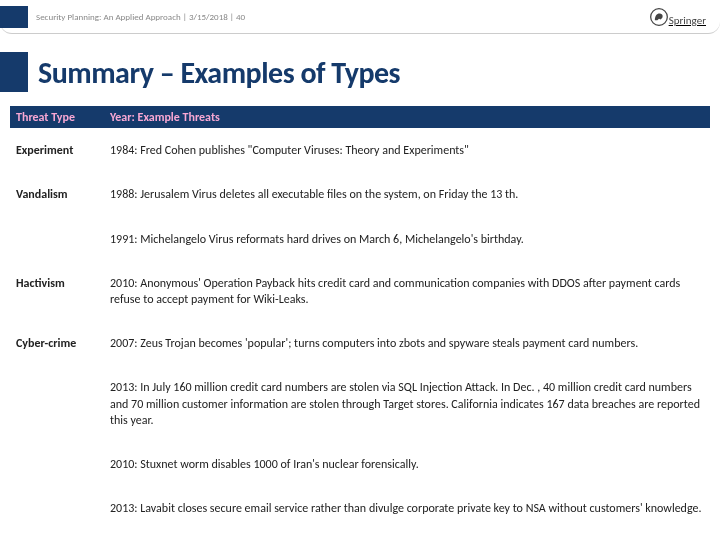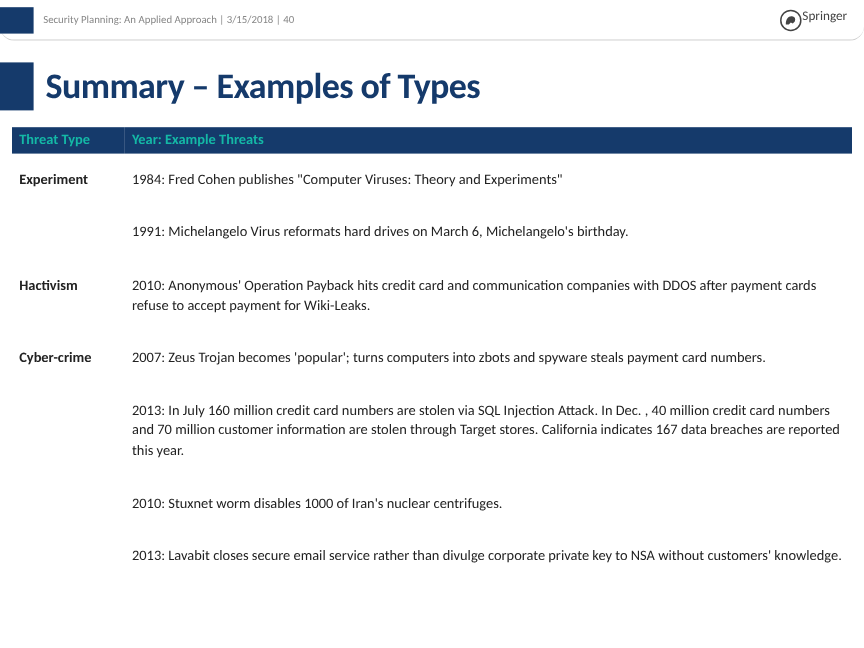--- a/index.html
+++ b/index.html
@@ -1,28 +1,28 @@
 <!DOCTYPE html>
 <html><head>
 <meta charset="utf-8">
 <style>
   * { margin: 0; padding: 0; box-sizing: border-box; }
   body { width: 720px; height: 540px; background: #fff; font-family: Calibri, Arial, sans-serif; overflow: hidden; position: relative; }
   .header { display: flex; align-items: center; justify-content: space-between; padding: 6px 14px 6px 0; border-bottom: 1px solid #ccc; height: 34px; border-radius: 12px; }
   .header-left { display: flex; align-items: center; }
   .header-block { width: 28px; height: 22px; background: #153a6b; margin-right: 8px; }
   .header-text { font-size: 9px; color: #888; }
-  .logo-wrap { display: flex; align-items: flex-start; gap: 0; }
+  .logo-wrap { display: flex; align-items: flex-end; gap: 0; text-decoration: underline; }
   .logo-horse { width: 20px; height: 20px; }
   .logo-text { font-size: 11px; color: #444; }
   .title-block { display: flex; align-items: center; margin: 18px 0 14px 0; }
   .title-accent { width: 28px; height: 40px; background: #153a6b; margin-right: 10px; }
   .title { font-size: 30px; font-weight: bold; color: #153a6b; letter-spacing: -0.5px; }
   table { border-collapse: collapse; width: 700px; margin: 0 10px; font-size: 12px; line-height: 1.35; }
-  th { background: #153a6b; color: #14b8a6; text-align: left; padding: 3px 6px; font-weight: bold; font-size: 12px; }
+  th { background: #153a6b; color: #f9a8d4; text-align: left; padding: 3px 6px; font-weight: bold; font-size: 12px; }
   td { padding: 14px 6px; vertical-align: top; color: #222; }
   td.label { font-weight: bold; white-space: nowrap; width: 94px; }
 </style>
 </head>
 <body>
 
 <div class="header">
   <div class="header-left">
     <div class="header-block"></div>
     <div class="header-text">Security Planning: An Applied Approach | 3/15/2018 | 40</div>
@@ -47,37 +47,41 @@
       <th>Threat Type</th>
       <th>Year: Example Threats</th>
     </tr>
   </thead>
   <tbody>
     <tr>
         <td class="label">Experiment</td>
         <td>1984: Fred Cohen publishes "Computer Viruses: Theory and Experiments"</td>
       </tr>
     <tr>
+        <td class="label">Vandalism</td>
+        <td>1988: Jerusalem Virus deletes all executable files on the system, on Friday the 13 th.</td>
+      </tr>
+    <tr>
         <td class="label"></td>
         <td>1991: Michelangelo Virus reformats hard drives on March 6, Michelangelo's birthday.</td>
       </tr>
     <tr>
         <td class="label">Hactivism</td>
         <td>2010: Anonymous' Operation Payback hits credit card and communication companies with DDOS after payment cards refuse to accept payment for Wiki-Leaks.</td>
       </tr>
     <tr>
         <td class="label">Cyber-crime</td>
         <td>2007: Zeus Trojan becomes 'popular'; turns computers into zbots and spyware steals payment card numbers.</td>
       </tr>
     <tr>
         <td class="label"></td>
         <td>2013: In July 160 million credit card numbers are stolen via SQL Injection Attack.  In Dec. , 40 million credit card numbers and 70 million customer information are stolen through Target stores.  California indicates 167 data breaches are reported this year.</td>
       </tr>
     <tr>
         <td class="label"></td>
-        <td>2010: Stuxnet worm disables 1000 of Iran's nuclear centrifuges.</td>
+        <td>2010: Stuxnet worm disables 1000 of Iran's nuclear forensically.</td>
       </tr>
     <tr>
         <td class="label"></td>
         <td>2013: Lavabit closes secure email service rather than divulge corporate private key to NSA without customers' knowledge.</td>
       </tr>
   </tbody>
 </table>
 
 </body></html>

